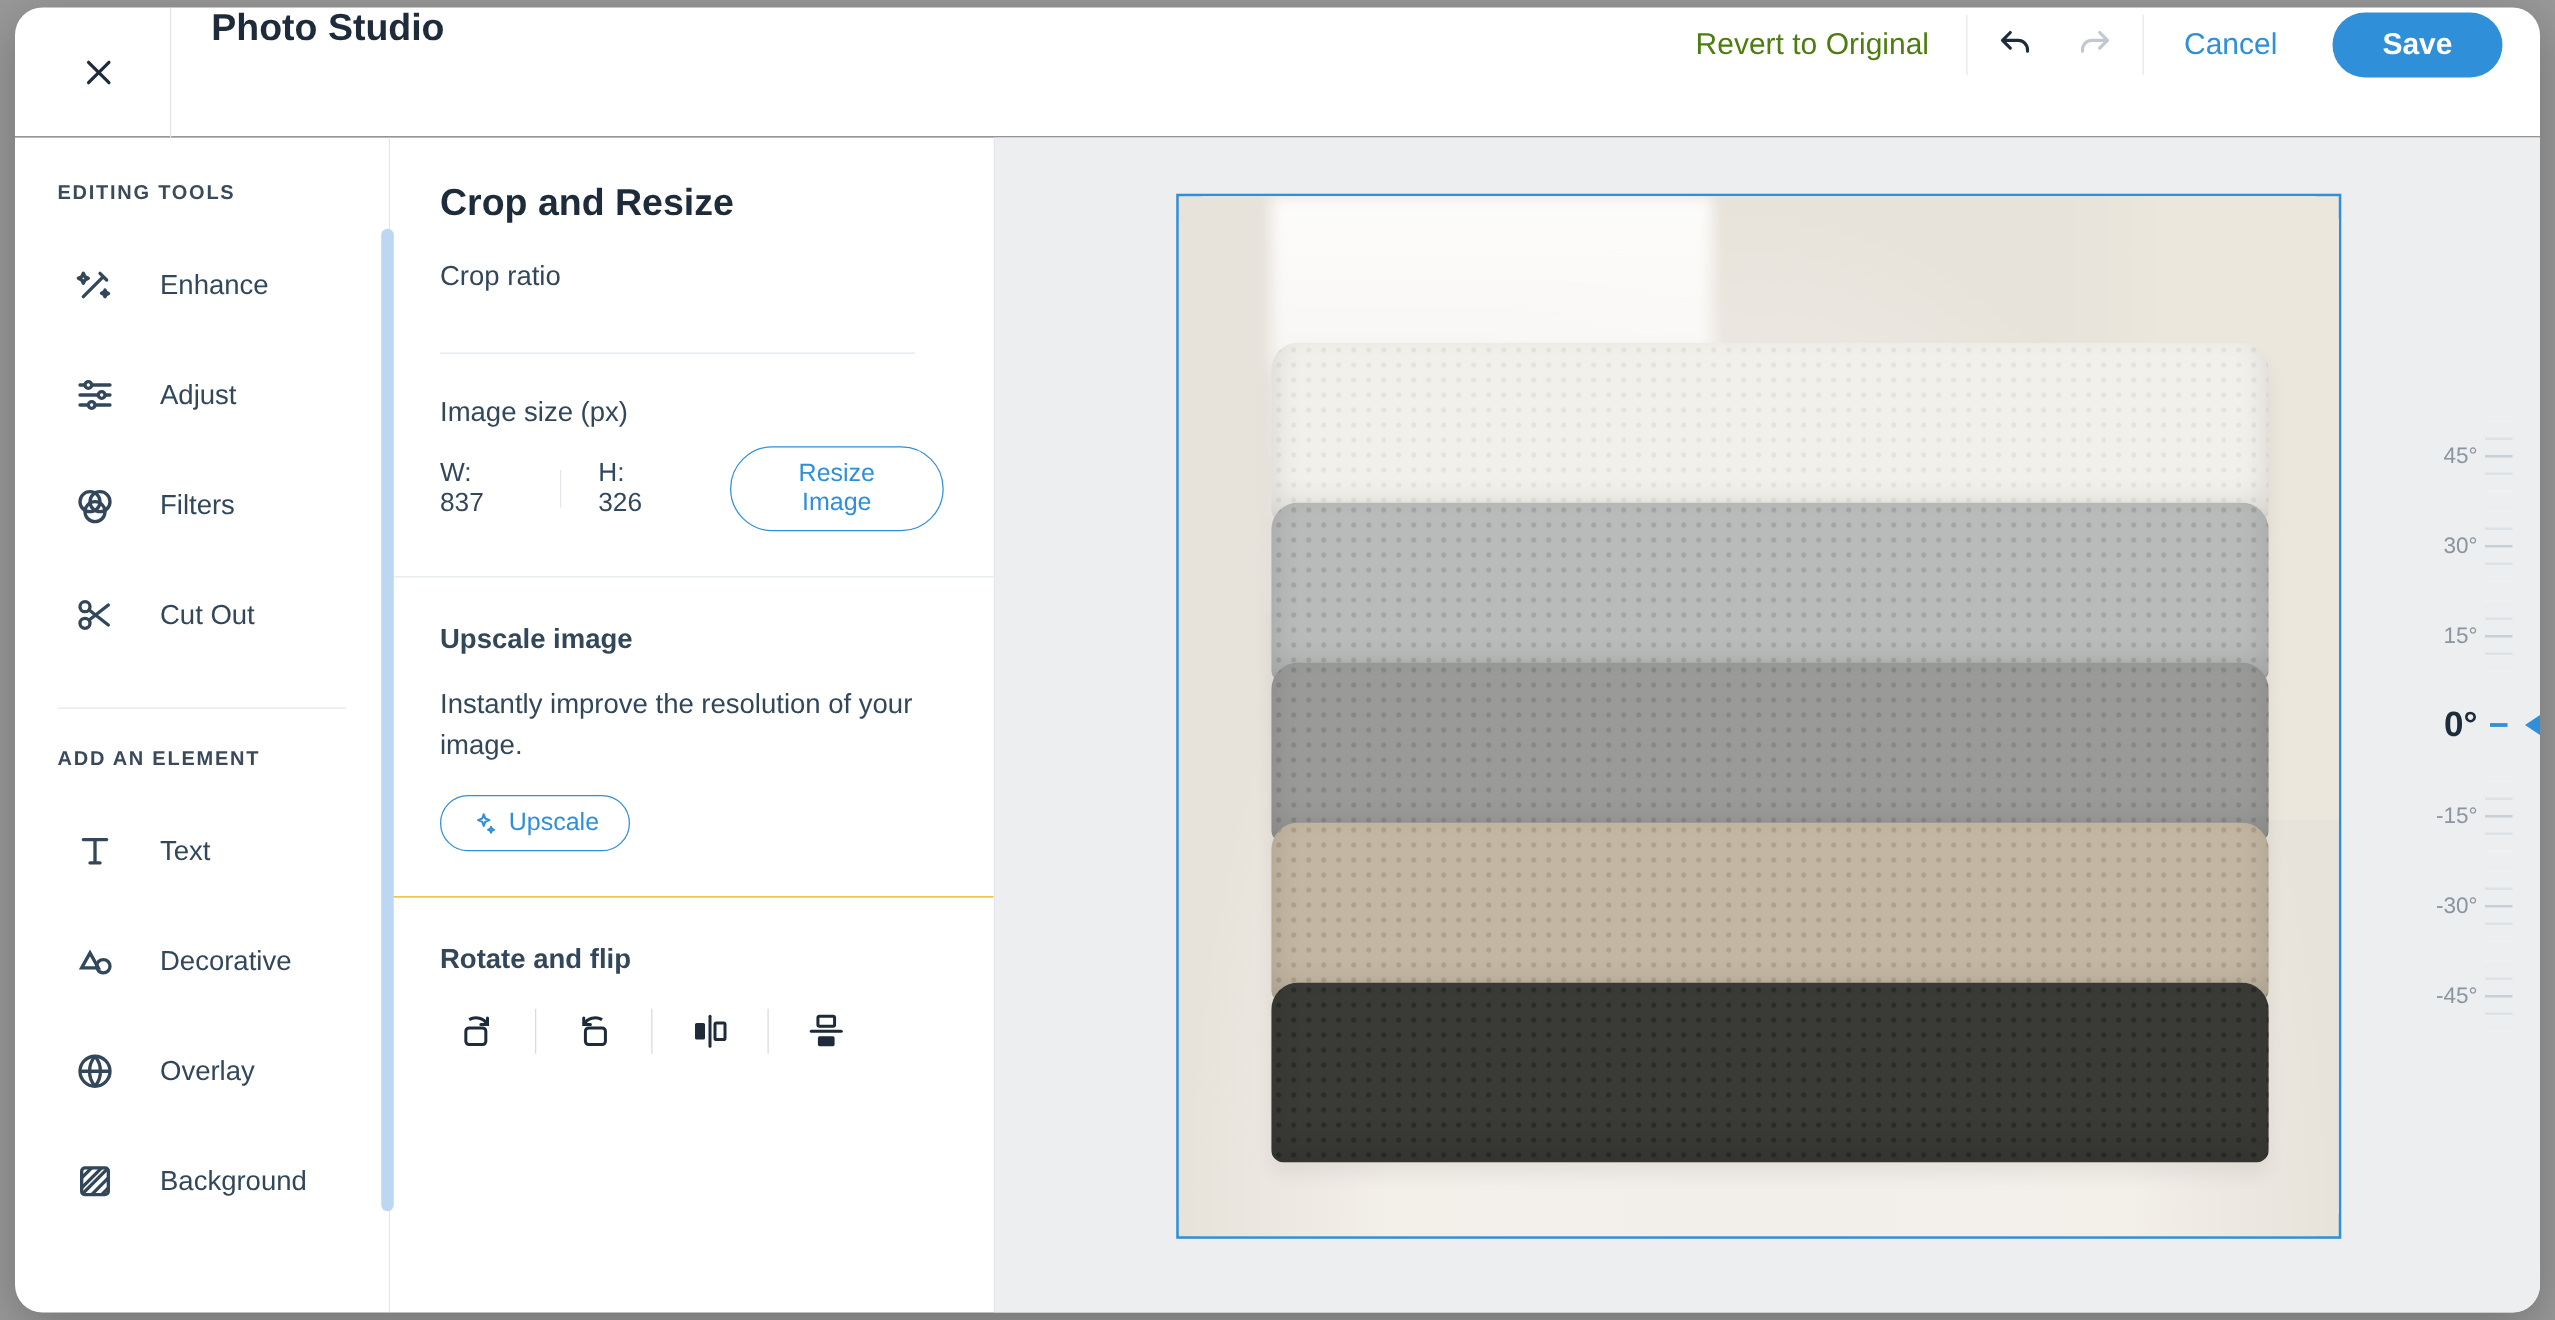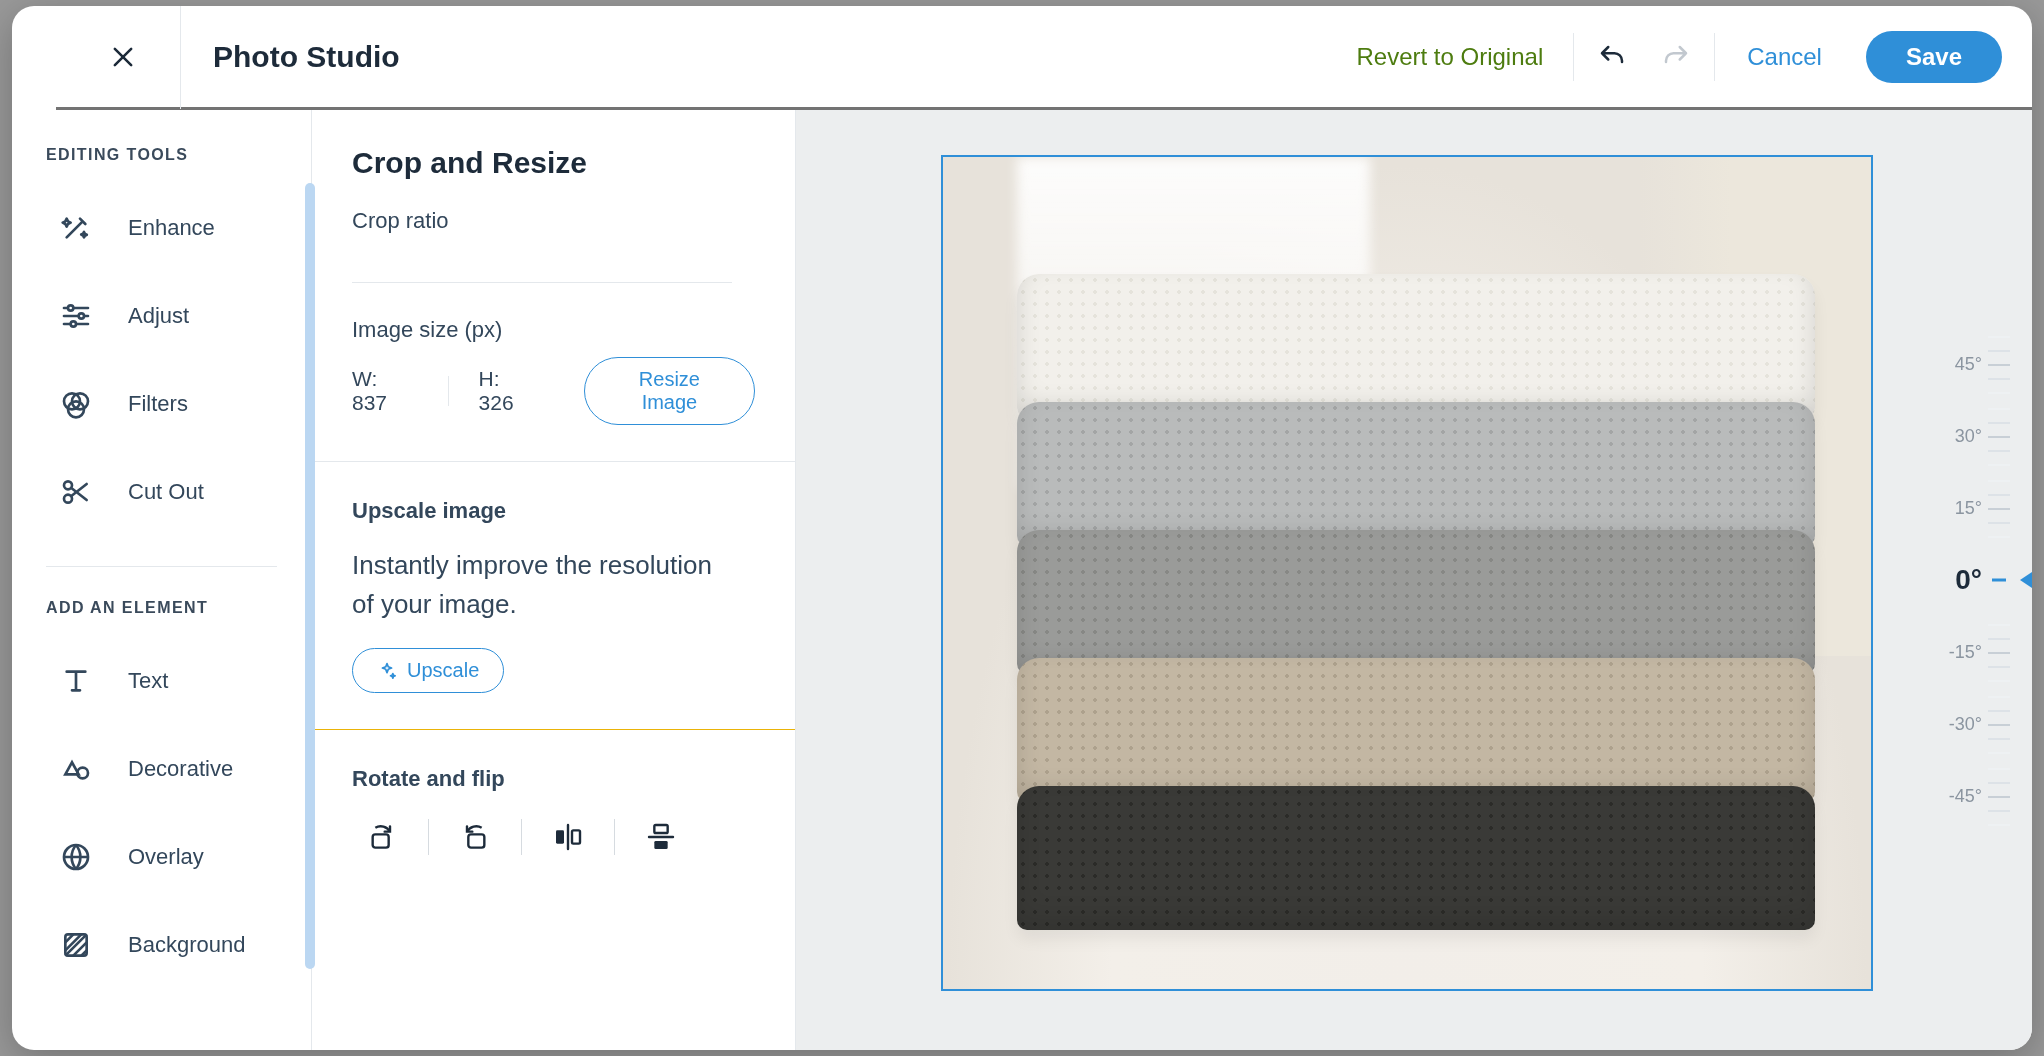--- a/index.html
+++ b/index.html
@@ -24,25 +24,24 @@
     box-shadow: 0 10px 40px rgba(0,0,0,.25);
     overflow: hidden;
     display: flex;
     flex-direction: column;
   }
 
   
   .header {
     height: 104px;
     display: flex;
-    align-items: center;
-    border-bottom: 3px solid #737373;
+    align-items: flex-start;
+    border-bottom: 1px solid #737373;
     padding: 0 30px 0 10px;
     gap: 12px;
-    margin-left: 44px;
   }
   .close-area {
     width: 115px;
     display: flex; align-items: center; justify-content: center;
     height: 104px;
     border-right: 1px solid #e4e8ec;
   }
   .close-btn { width:48px; height:48px; display:flex; align-items:center; justify-content:center; border:none; background:none; cursor:pointer;}
   .close-btn svg { width: 28px; height: 28px; stroke:#1d2b3a; stroke-width:2.2; }
   .title {
@@ -128,21 +127,21 @@
   .select svg{ width:22px; height:22px; stroke:#2f8fd8; stroke-width:2.4; fill:none;}
   .hr { height:1px; background:#e4e8ec; margin: 34px 0; width:380px;}
   .sizes-row { display:flex; align-items:center; gap: 30px; font-size:21px; color:#33475b;}
   .sizes-row .sep { width:1px; height:30px; background:#e4e8ec;}
   .outline-btn {
     border:1px solid #2f8fd8; color:#2f8fd8; background:none;
     border-radius: 999px; padding:10px 24px; font-size:20px; cursor:pointer;
     display:inline-flex; gap:10px; align-items:center; font-weight:500;
   }
   .outline-btn svg { width:20px; height:20px; stroke:#2f8fd8; stroke-width:2; fill:none;}
-  .subdesc { font-size:26px; color:#33475b; line-height:1.5; padding: 8px 0 24px 0; max-width:380px;}
+  .subdesc { font-size:22px; color:#33475b; line-height:1.5; padding: 8px 0 24px 0; max-width:380px;}
 
   .iconbar { display:flex; align-items:center; gap: 0; padding-top:4px;}
   .iconbar button { width:60px;height:54px; background:none;border:none;cursor:pointer;display:flex;align-items:center;justify-content:center;}
   .iconbar svg { width:32px;height:32px; stroke:#1d2b3a; stroke-width:1.8; fill:none;}
   .iconbar .vsep2 { width:1px; height:36px; background:#d6dbe0; margin:0 16px;}
 
   
   .canvas {
     flex:1; background:#eceeef; position:relative; overflow:hidden;
   }

